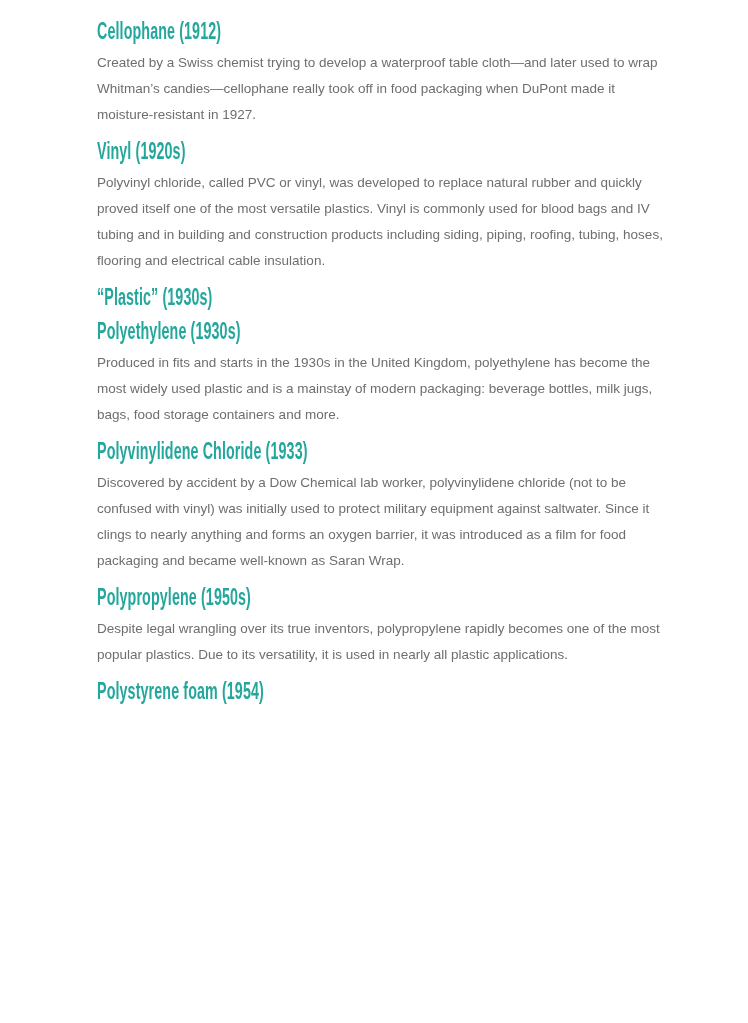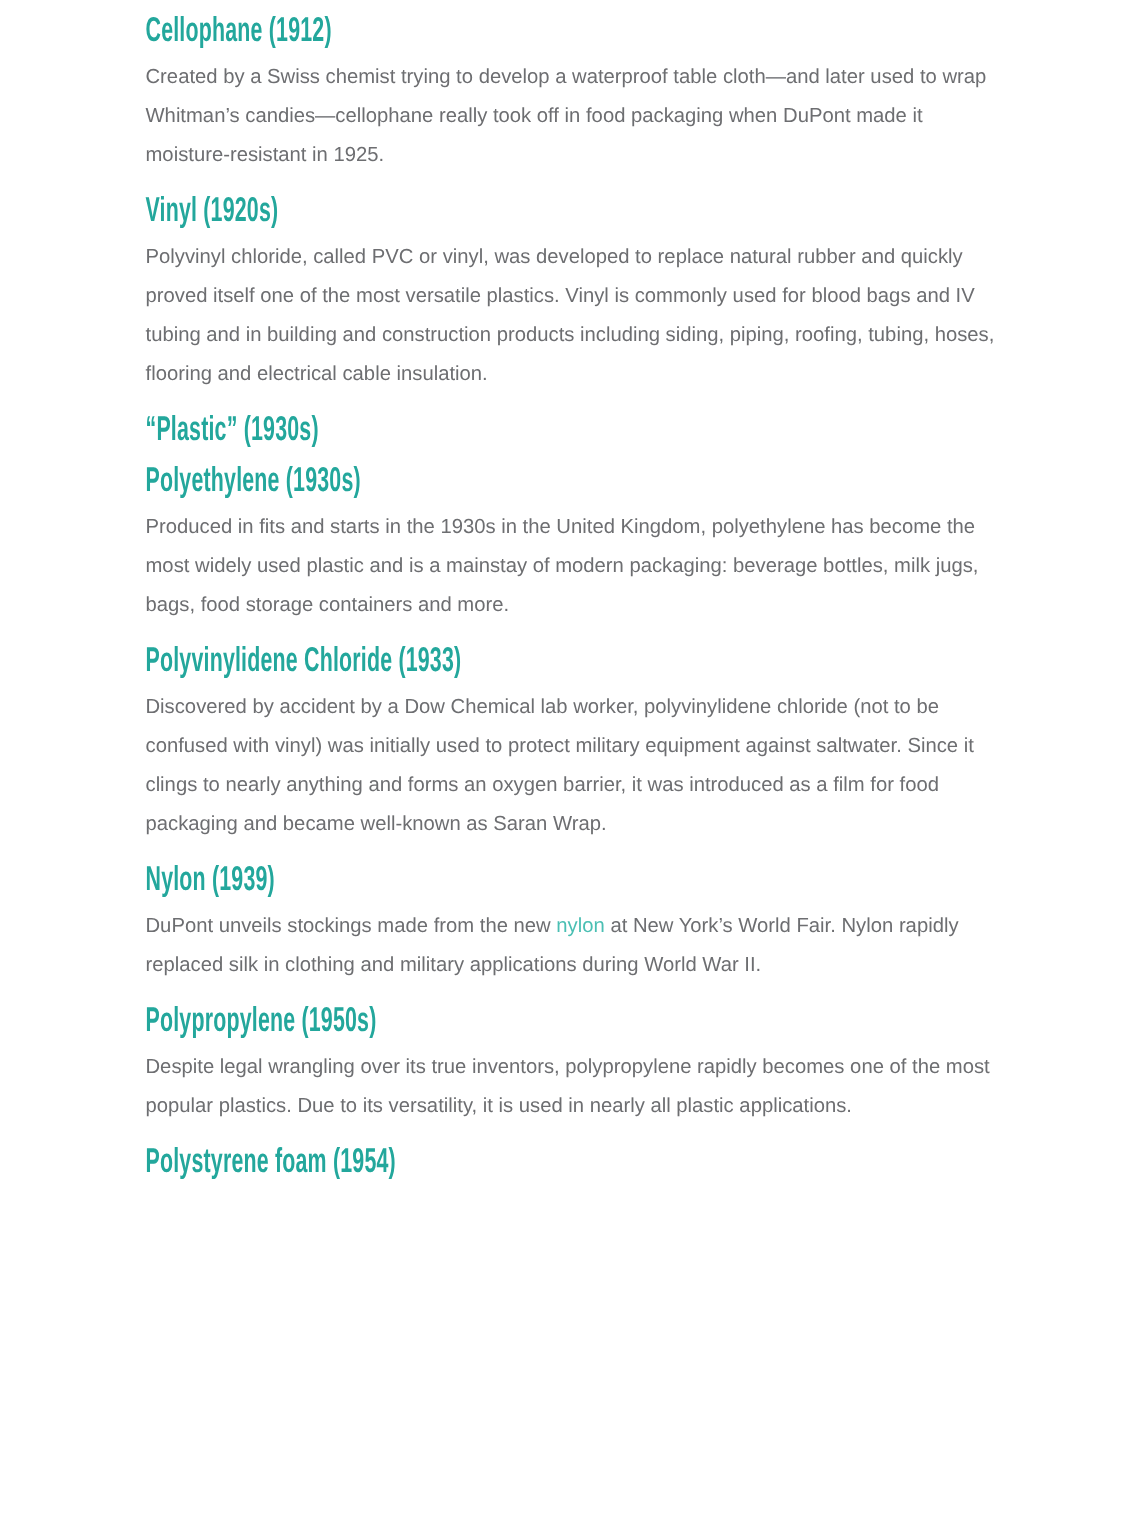--- a/index.html
+++ b/index.html
@@ -9,21 +9,21 @@
   }
   body {
     width: 748px;
     height: 1023px;
     overflow: hidden;
     font-family: "Liberation Sans", sans-serif;
   }
   main.article {
     box-sizing: border-box;
     width: 748px;
-    padding: 8px 85px 0 97px;
+    padding: 20px 85px 0 97px;
   }
   section.timeline-section h3 {
     margin: 12px 0 8px 0;
     font-size: 23px;
     line-height: 22px;
     font-weight: 700;
     white-space: nowrap;
     color: var(--heading-color, #23a79c);
     font-family: "Liberation Sans", sans-serif;
   }
@@ -54,21 +54,21 @@
     line-height: 0;
     vertical-align: super;
   }
 </style>
 </head>
 <body style="--heading-color: #23a79c; --link-color: #4abfb3; --body-color: #6d6e71; background: rgb(255, 255, 255);">
 
 <main class="article">
   <section class="timeline-section">
     <h3><span class="condense">Cellophane (1912)</span></h3>
-    <p>Created by a Swiss chemist trying to develop a waterproof table cloth—and later used to wrap Whitman’s candies—cellophane really took off in food packaging when DuPont made it moisture-resistant in 1925.</p>
+    <p>Created by a Swiss chemist trying to develop a waterproof table cloth—and later used to wrap Whitman’s candies—cellophane really took off in food packaging when DuPont made it moisture-resistant in 1927.</p>
   </section>
 
   <section class="timeline-section">
     <h3><span class="condense">Vinyl (1920s)</span></h3>
     <p>Polyvinyl chloride, called PVC or vinyl, was developed to replace natural rubber and quickly proved itself one of the most versatile plastics. Vinyl is commonly used for blood bags and IV tubing and in building and construction products including siding, piping, roofing, tubing, hoses, flooring and electrical cable insulation.</p>
   </section>
 
   <section class="timeline-section">
     <h3><span class="condense">“Plastic” (1930s)</span></h3>
   </section>
@@ -76,24 +76,20 @@
   <section class="timeline-section">
     <h3><span class="condense">Polyethylene (1930s)</span></h3>
     <p>Produced in fits and starts in the 1930s in the United Kingdom, polyethylene has become the most widely used plastic and is a mainstay of modern packaging: beverage bottles, milk jugs, bags, food storage containers and more.</p>
   </section>
 
   <section class="timeline-section">
     <h3><span class="condense">Polyvinylidene Chloride (1933)</span></h3>
     <p>Discovered by accident by a Dow Chemical lab worker, polyvinylidene chloride (not to be confused with vinyl) was initially used to protect military equipment against saltwater. Since it clings to nearly anything and forms an oxygen barrier, it was introduced as a film for food packaging and became well-known as Saran Wrap.</p>
   </section>
 
-  <section class="timeline-section">
-    <h3><span class="condense">Nylon (1939)</span></h3>
-    <p>DuPont unveils stockings made from the new <a class="inline-link" href="#">nylon</a> at New York’s World Fair. Nylon rapidly replaced silk in clothing and military applications during World War II.</p>
-  </section>
 
 
   <section class="timeline-section">
     <h3><span class="condense">Polypropylene (1950s)</span></h3>
     <p>Despite legal wrangling over its true inventors, polypropylene rapidly becomes one of the most popular plastics. Due to its versatility, it is used in nearly all plastic applications.</p>
   </section>
 
   <section class="timeline-section">
     <h3><span class="condense">Polystyrene foam (1954)</span></h3>
   </section>

